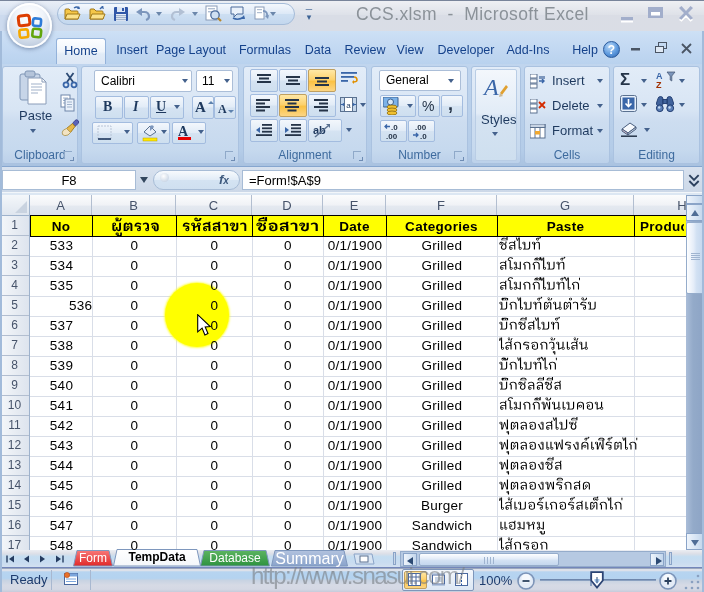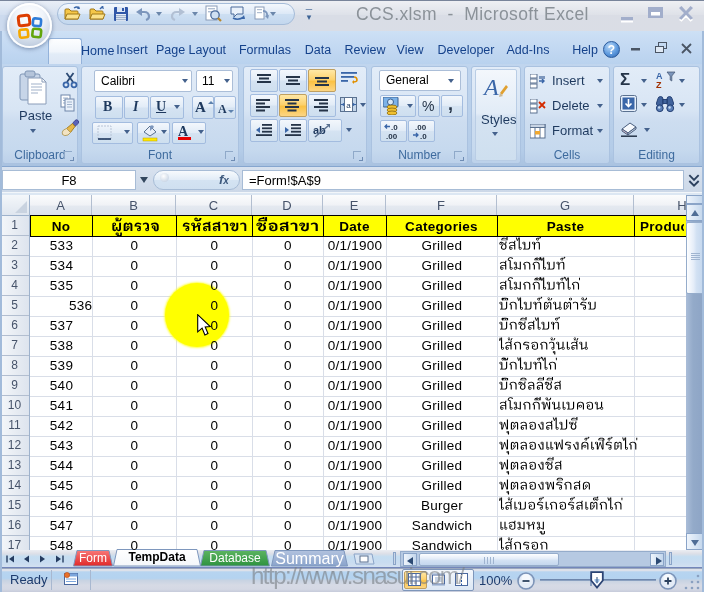--- a/index.html
+++ b/index.html
@@ -141,21 +141,21 @@
 <div class="abs" id="orb"></div>
 <svg class="abs" style="left:16px;top:12px;z-index:6;" width="27" height="27" viewBox="0 0 27 27">
       <g fill="none">
 <rect x="2.5" y="3.5" width="11" height="10" rx="2.5" stroke="#dd3e02" stroke-width="3" transform="rotate(-7 8 8)"></rect>
 <rect x="17" y="6.5" width="8" height="7.5" rx="2" stroke="#2e7cd8" stroke-width="2.6" transform="rotate(5 21 10)"></rect>
 <rect x="3.5" y="17.5" width="8.5" height="8" rx="2" stroke="#f4a800" stroke-width="2.6" transform="rotate(-5 8 21)"></rect>
 <rect x="16.5" y="17" width="8.5" height="8" rx="2" stroke="#62a60c" stroke-width="2.6" transform="rotate(6 21 21)"></rect>
       </g>
     </svg>
 <div class="abs" id="tabrow"></div>
-<div class="abs rtab" id="tab-home" style="left:48px;width:34px;padding-left:32px;">Home</div>
+<div class="abs rtab" id="tab-home" style="left:56px;width:50px;">Home</div>
 <div class="abs rtab" style="left:108px;width:48px;">Insert</div>
 <div class="abs rtab" style="left:152px;width:78px;">Page Layout</div>
 <div class="abs rtab" style="left:230px;width:70px;">Formulas</div>
 <div class="abs rtab" style="left:300px;width:36px;">Data</div>
 <div class="abs rtab" style="left:342px;width:46px;">Review</div>
 <div class="abs rtab" style="left:392px;width:36px;">View</div>
 <div class="abs rtab" style="left:432px;width:68px;">Developer</div>
 <div class="abs rtab" style="left:502px;width:52px;">Add-Ins</div>
 <div class="abs rtab" style="left:560px;width:34px;margin-left:8px;">Help</div>
 <div class="abs" id="helpbtn">?</div>
@@ -168,24 +168,24 @@
     </svg>
 <svg class="abs" style="left:681px;top:43px;z-index:3;" width="12" height="12" viewBox="0 0 12 12">
       <path d="M1 1 L10 10 M10 1 L1 10" stroke="#4a5564" stroke-width="1.8"></path>
     </svg>
 <div class="abs" id="ribbon"></div>
 <div class="rgroup" style="left:2px;width:76px;">
 <div class="rglabel">Clipboard</div>
 <div class="launcher"></div>
 </div>
 <div class="rgroup" style="left:81px;width:158px;">
-<div class="rglabel">Font</div>
 <div class="launcher"></div>
 </div>
 <div class="rgroup" style="left:243px;width:124px;">
+<div class="rglabel">Alignment</div>
 <div class="launcher"></div>
 </div>
 <div class="rgroup" style="left:371px;width:97px;">
 <div class="rglabel">Number</div>
 <div class="launcher"></div>
 </div>
 <div class="rgroup" style="left:471px;width:50px;">
 </div>
 <div class="rgroup" style="left:524px;width:86px;">
 <div class="rglabel">Cells</div>

